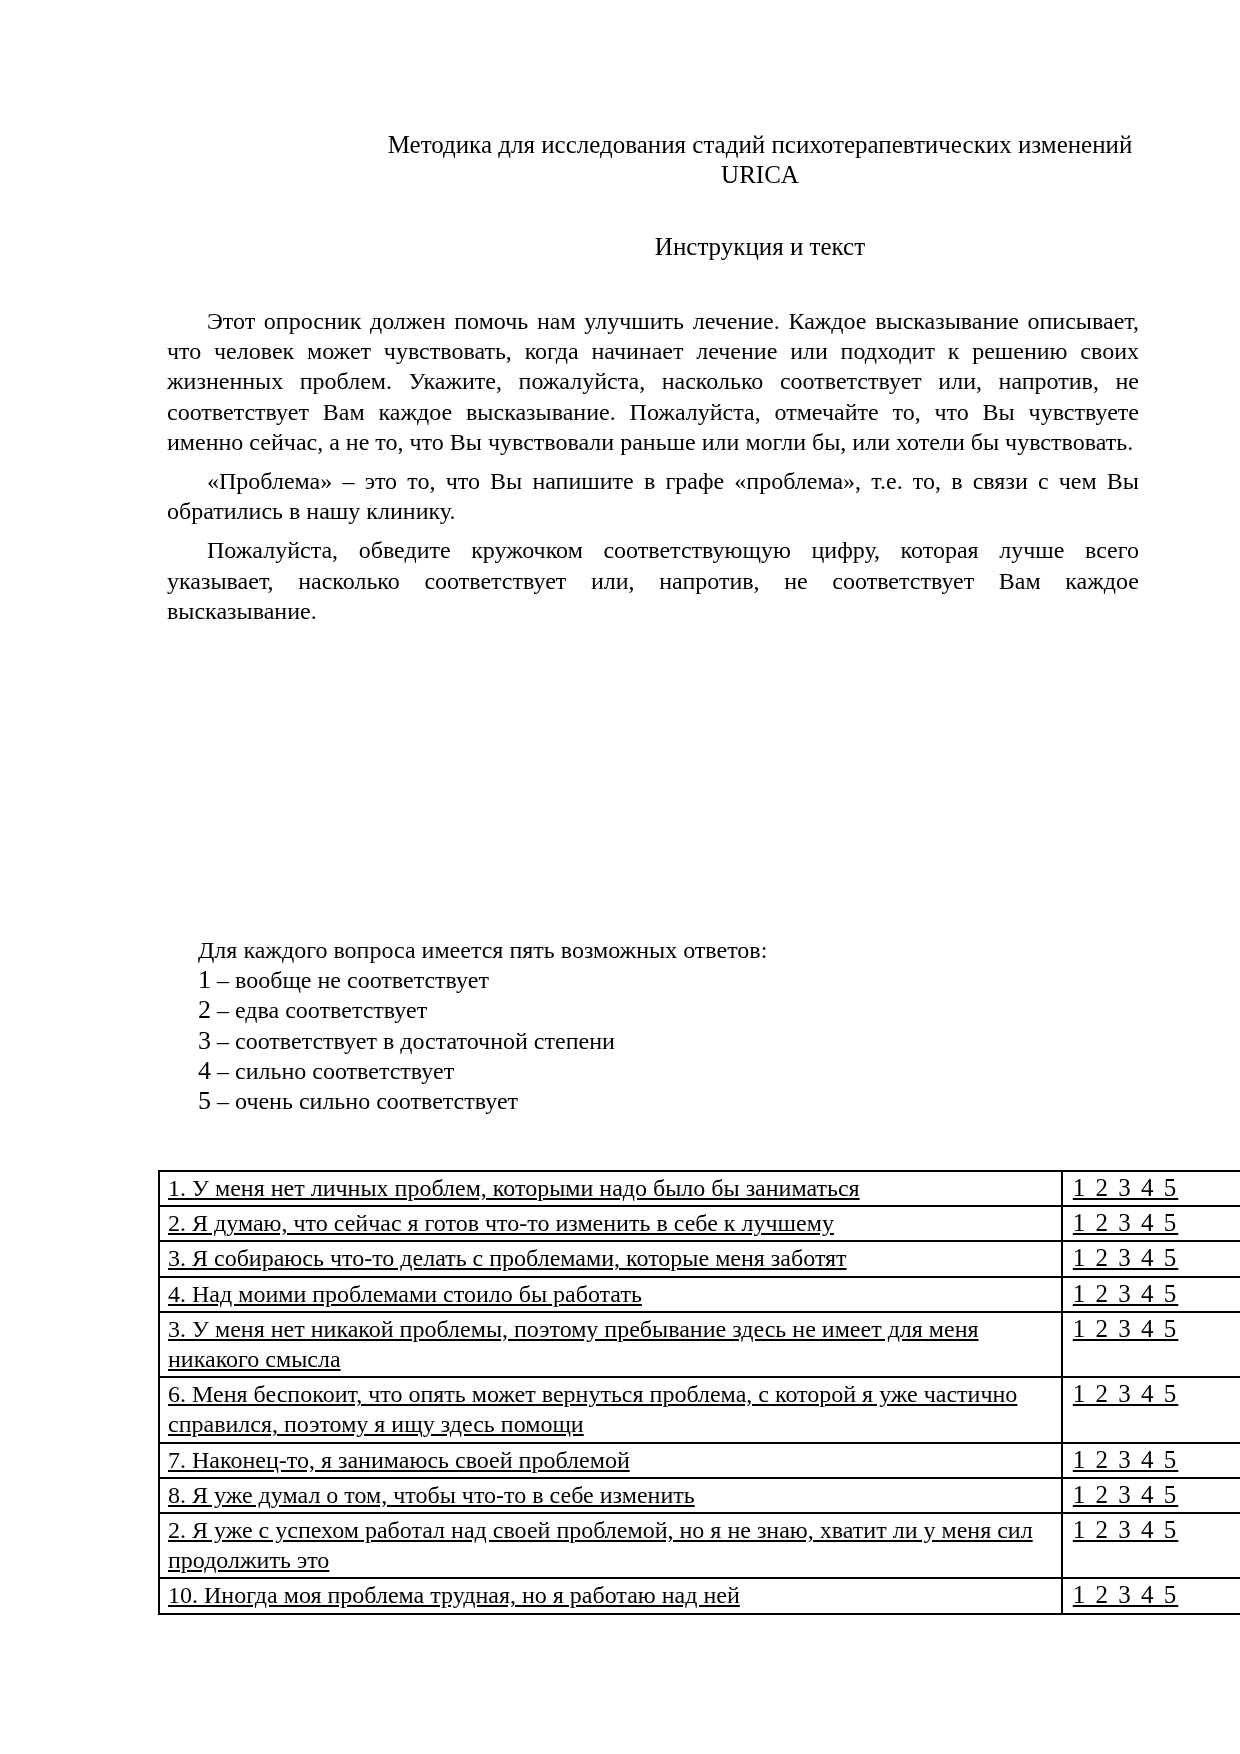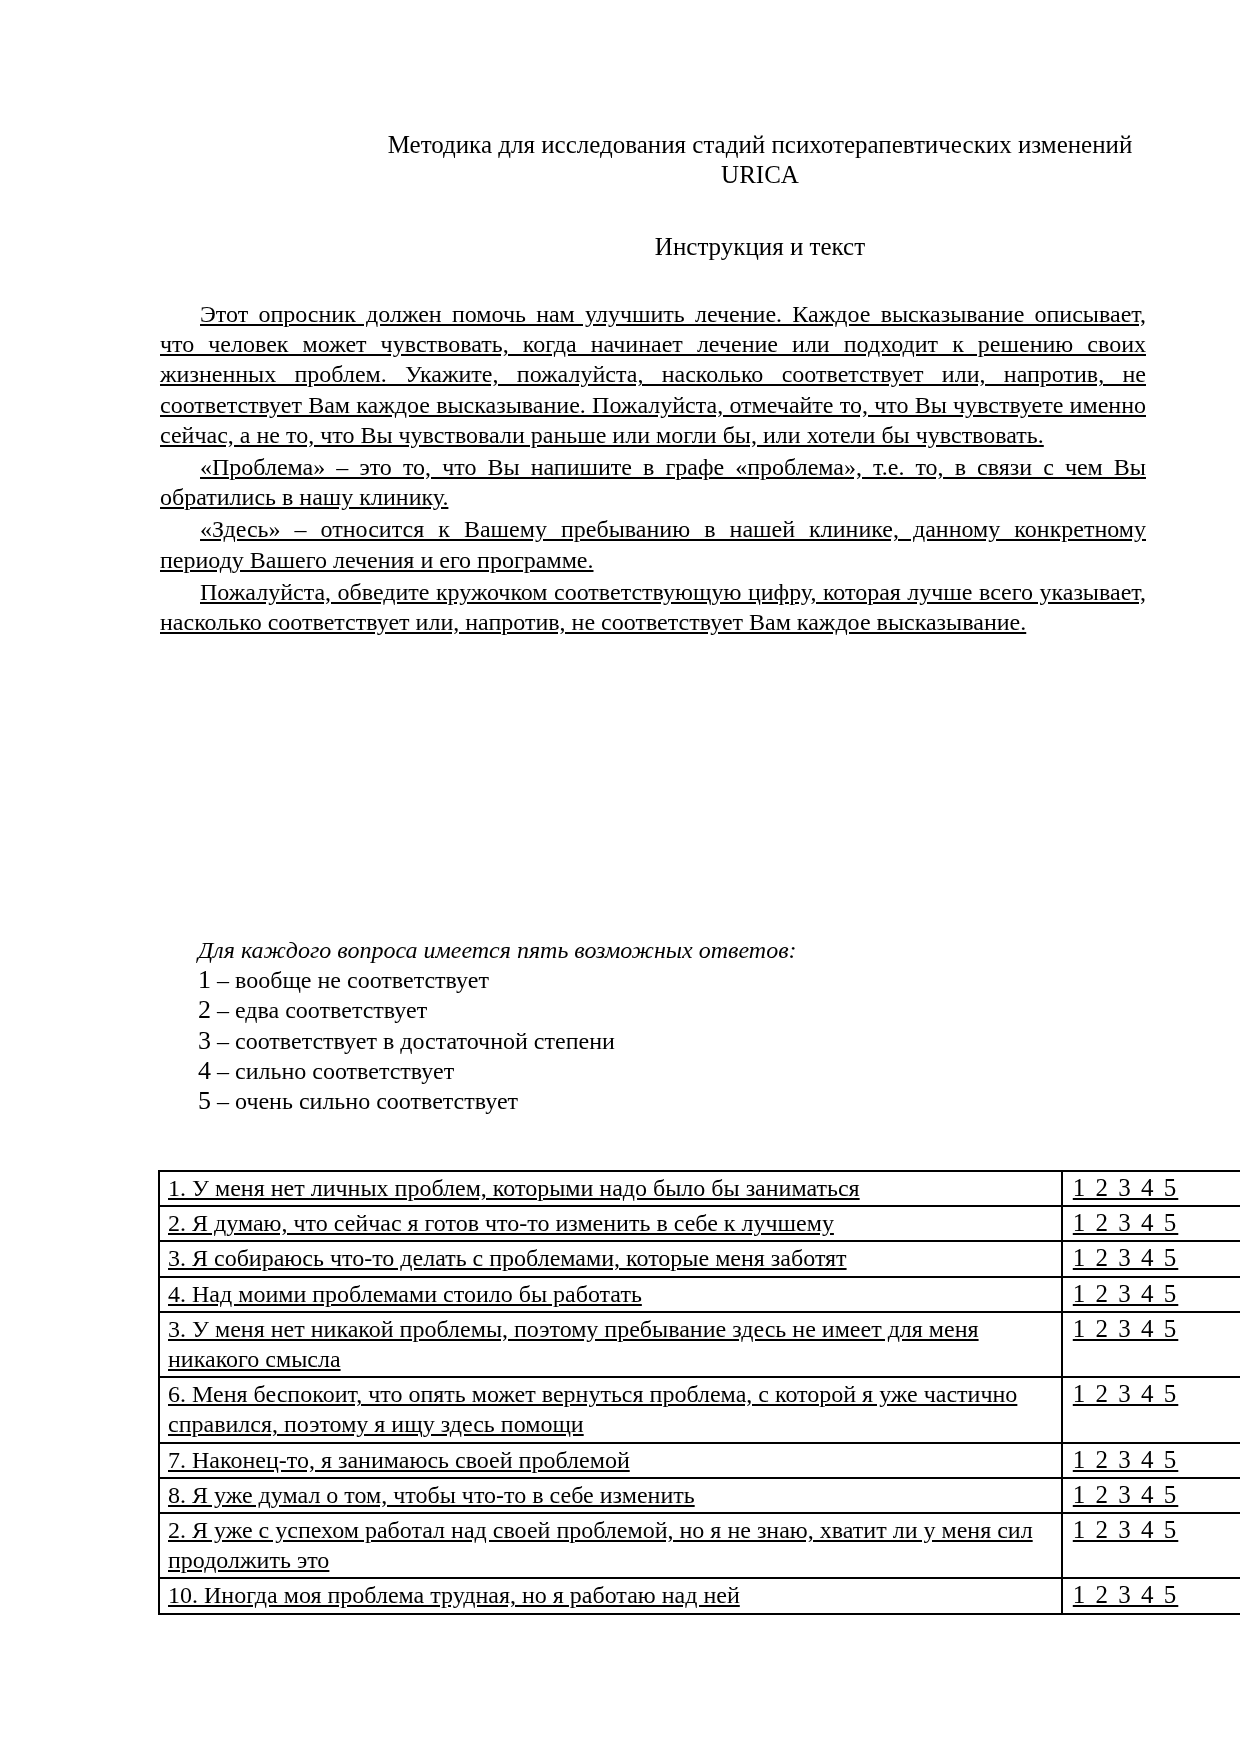--- a/index.html
+++ b/index.html
@@ -44,34 +44,33 @@
     }
     .body {
       position: absolute;
       left: 158px;
       top: 285px;
       width: 990px;
       font-size: 24px;
       line-height: 30.2px;
     }
     .body p {
-      margin: 2px;
+      margin: 9px;
       text-indent: 40px;
       text-align: justify;
       text-align-last: left;
-      text-decoration: underline;
     }
     .answers {
       position: absolute;
       left: 198px;
       top: 923px;
       font-size: 24px;
       line-height: 30.2px;
     }
-    .answers .intro { display: block; font-style: italic; }
+    .answers .intro { display: block; }
     .answers .opt { display: block; }
     .answers .num { font-size: 26px; }
     table.items {
       position: absolute;
       left: 158px;
       top: 1158px;
       width: 1120px;
       border-collapse: collapse;
       font-size: 24px;
       line-height: 30.2px;
@@ -101,21 +100,20 @@
   <div class="title">
     <span class="line">Методика для исследования стадий психотерапевтических изменений</span>
     <span class="line">URICA</span>
   </div>
 
   <div class="subtitle">Инструкция и текст</div>
 
   <div class="body">
     <p>Этот опросник должен помочь нам улучшить лечение. Каждое высказывание описывает, что человек может чувствовать, когда начинает лечение или подходит к решению своих жизненных проблем. Укажите, пожалуйста, насколько соответствует или, напротив, не соответствует Вам каждое высказывание. Пожалуйста, отмечайте то, что Вы чувствуете именно сейчас, а не то, что Вы чувствовали раньше или могли бы, или хотели бы чувствовать.</p>
     <p>«Проблема» – это то, что Вы напишите в графе «проблема», т.е. то, в связи с чем Вы обратились в нашу клинику.</p>
-    <p>«Здесь» – относится к Вашему пребыванию в нашей клинике, данному конкретному периоду Вашего лечения и его программе.</p>
     <p>Пожалуйста, обведите кружочком соответствующую цифру, которая лучше всего указывает, насколько соответствует или, напротив, не соответствует Вам каждое высказывание.</p>
   </div>
 
   <div class="answers">
     <span class="intro">Для каждого вопроса имеется пять возможных ответов:</span>
     <span class="opt"><span class="num">1</span><span> – вообще не соответствует</span></span>
     <span class="opt"><span class="num">2</span><span> – едва соответствует</span></span>
     <span class="opt"><span class="num">3</span><span> – соответствует в достаточной степени</span></span>
     <span class="opt"><span class="num">4</span><span> – сильно соответствует</span></span>
     <span class="opt"><span class="num">5</span><span> – очень сильно соответствует</span></span>

